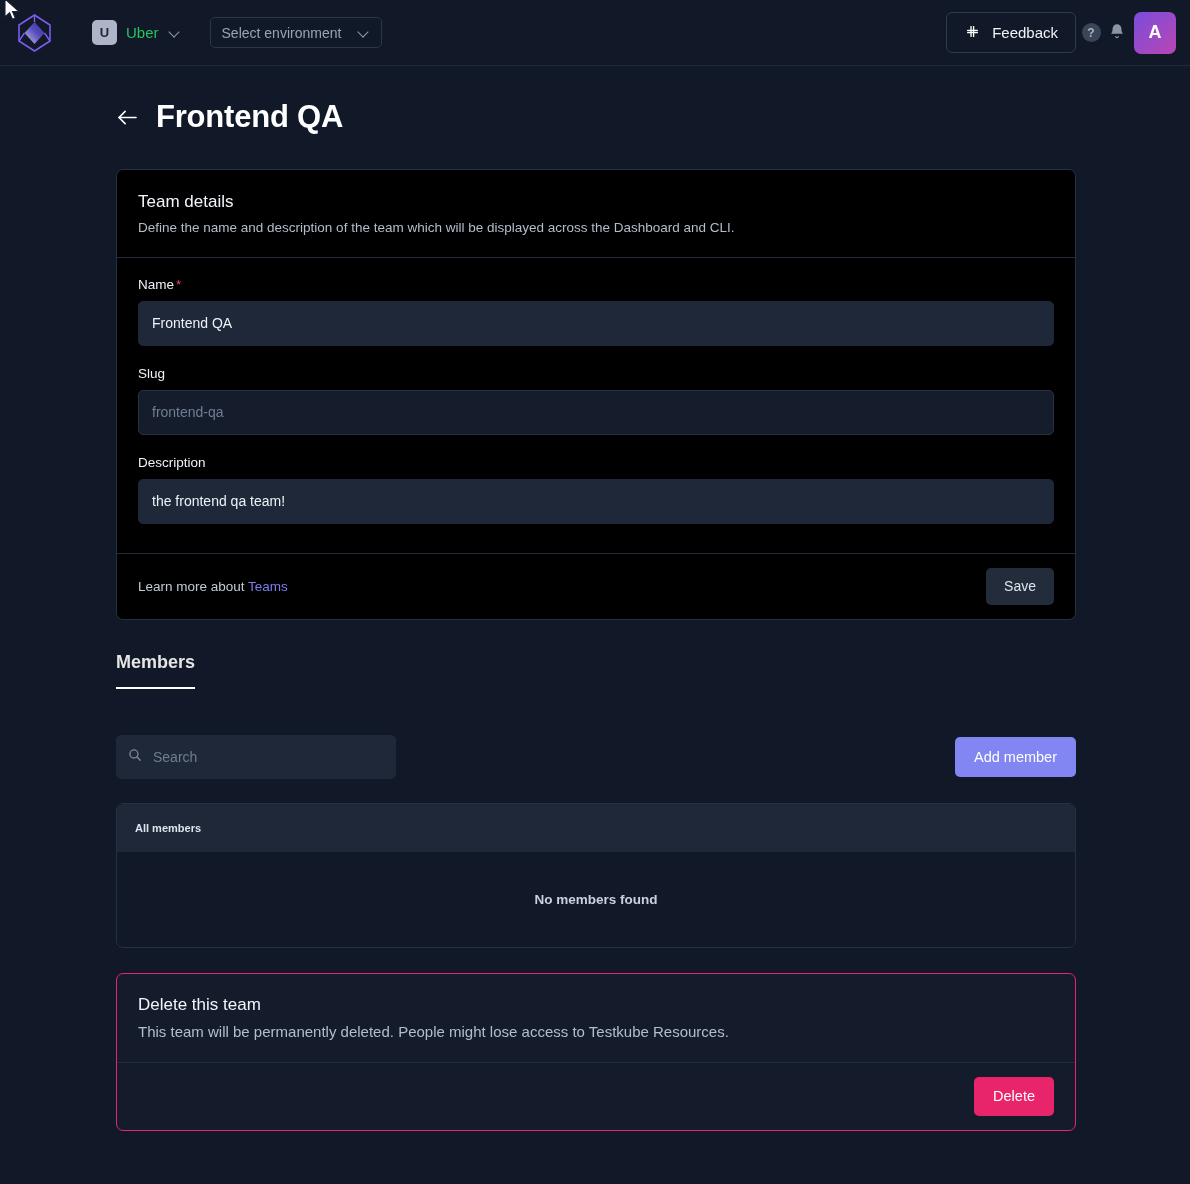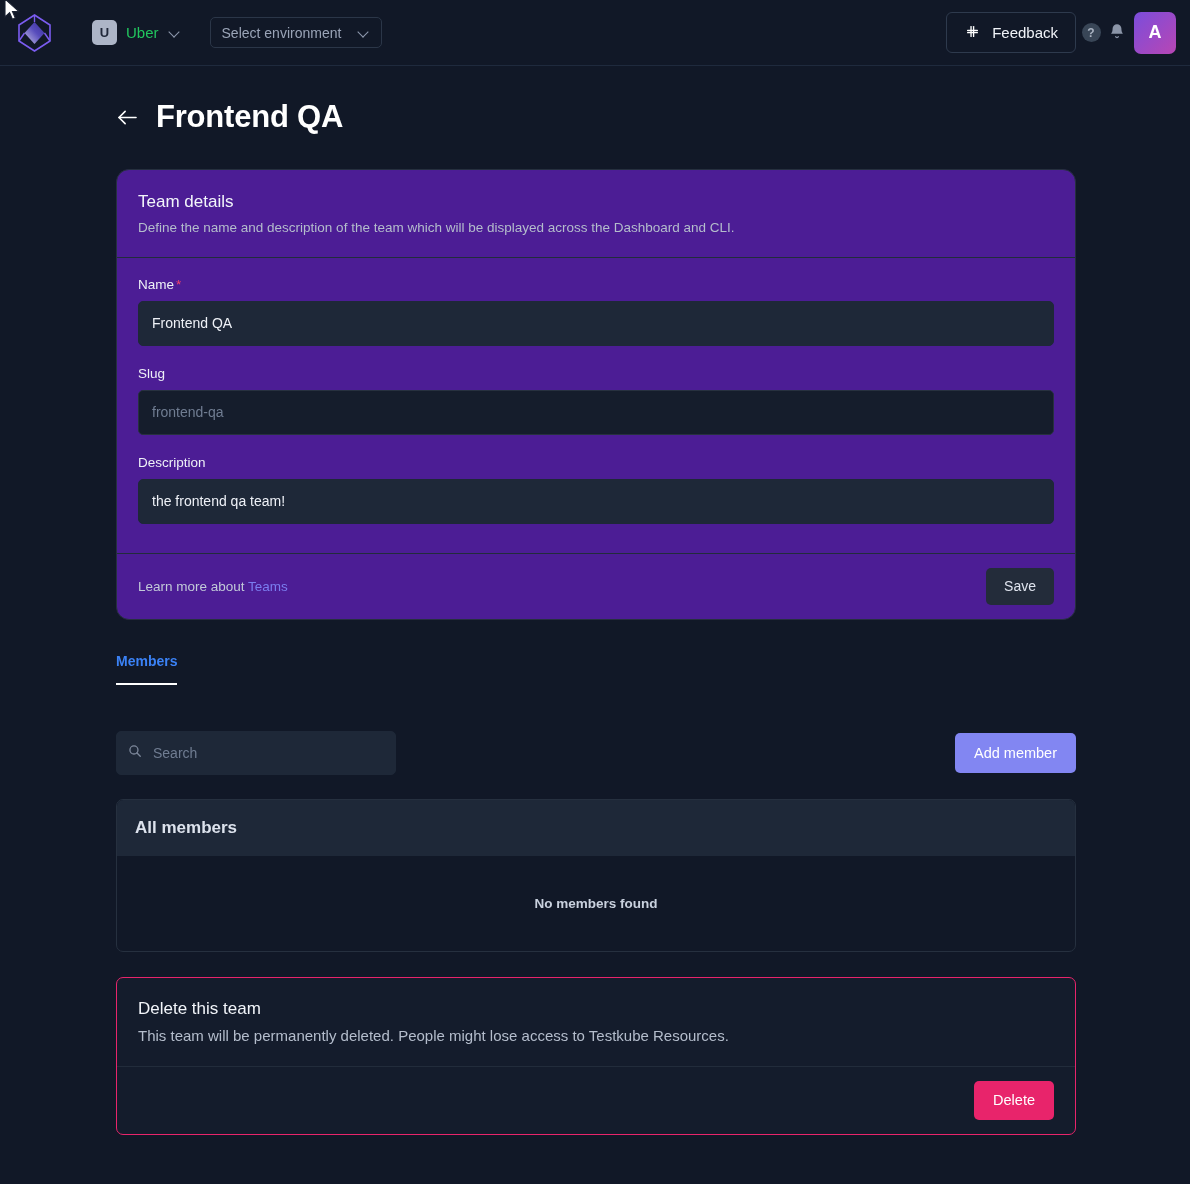--- a/index.html
+++ b/index.html
@@ -134,23 +134,23 @@
     font-size: 31px;
     font-weight: 700;
     color: #ffffff;
     letter-spacing: -0.2px;
   }
 
   .content { padding: 34px 114px 0 116px; }
 
   
   .card {
-    background: #4c1d95;
+    background: #000000;
     border: 1px solid #26303f;
-    border-radius: 13px;
+    border-radius: 7px;
     overflow: hidden;
   }
   .card-header { padding: 22px 21px 19px 21px; }
   .card-title { font-size: 17px; font-weight: 400; color: #f2f5fa; margin-bottom: 6px; }
   .card-sub { font-size: 13.5px; color: #b4bdcc; line-height: 1.45; }
   .card-divider { height: 1px; background: #222c3b; }
   .card-body { padding: 19px 21px 29px 21px; }
   .card-footer {
     padding: 14px 21px;
     display: flex; align-items: center; justify-content: space-between;
@@ -214,23 +214,23 @@
     color: #ffffff;
     height: 39px;
     padding: 0 19px;
     font-size: 14.5px;
   }
 
   
   .tabs { margin-top: 32px; padding-left: 0; }
   .tab {
     display: inline-block;
-    font-size: 14px;
+    font-size: 18px;
     font-weight: 700;
-    color: #3b82f6;
+    color: #e5e5e5;
     padding-bottom: 14px;
     border-bottom: 2px solid #ffffff;
     cursor: pointer;
   }
 
   
   .members-toolbar {
     margin-top: 46px;
     display: flex; align-items: center; justify-content: space-between;
   }
@@ -249,21 +249,21 @@
   .table-card {
     margin-top: 24px;
     background: #111827;
     border: 1px solid #26303f;
     border-radius: 7px;
     overflow: hidden;
   }
   .table-head {
     background: #1e2838;
     padding: 18px 18px;
-    font-size: 17px;
+    font-size: 11px;
     font-weight: 600;
     color: #dde3ed;
   }
   .table-empty {
     padding: 40px 0;
     text-align: center;
     font-size: 13.5px;
     font-weight: 600;
     color: #c9d1de;
   }

